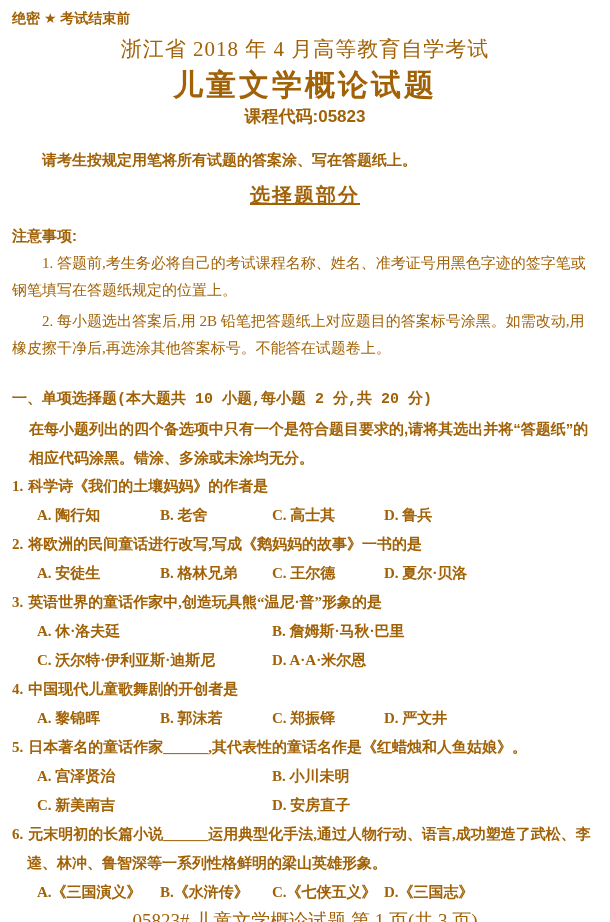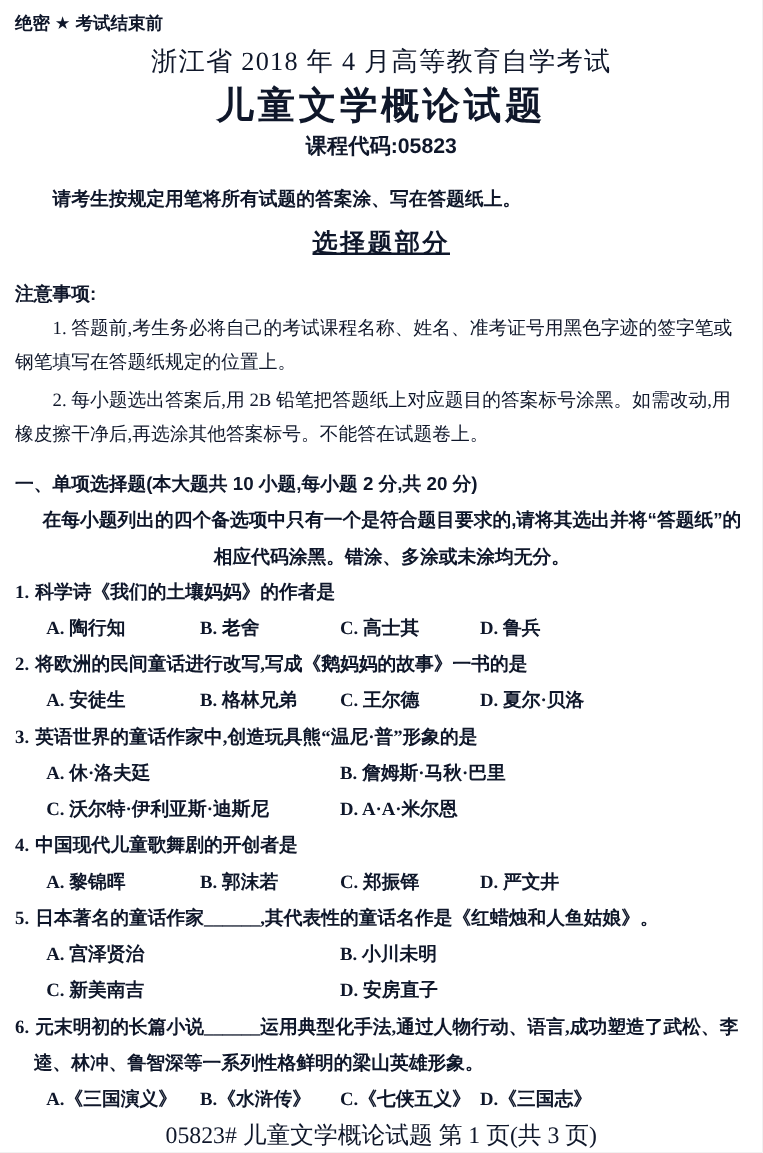--- a/index.html
+++ b/index.html
@@ -1,31 +1,31 @@
 <!DOCTYPE html>
 <html><head>
 <meta charset="utf-8">
 <style>
   html,body{margin:0;padding:0;background:#e8e8e8;}
   .page{
-    width:610px;height:922px;margin:0 auto;background:#ffffff;color:#0f172a;
+    width:610px;height:922px;margin:0 auto;background:#ffffff;color:#a16207;
     box-sizing:border-box;padding:8px 12px 6px 12px;overflow:hidden;
     font-family:"Liberation Serif","DejaVu Serif",serif;
     font-size:15px;
   }
   .classification{font-family:"Liberation Sans","DejaVu Sans",sans-serif;font-weight:bold;font-size:14px;line-height:20px;}
   .exam-session{font-size:21px;line-height:26px;text-align:center;margin-top:8px;letter-spacing:1px;}
   .paper-title{font-family:Liberation Serif, serif;font-weight:bold;font-size:30px;line-height:38px;text-align:center;margin:4px 0 0 0;letter-spacing:3px;}
   .course-code{font-family:"Liberation Sans","DejaVu Sans",sans-serif;font-weight:bold;font-size:17px;line-height:22px;text-align:center;margin-top:2px;}
   .notice{font-family:"Liberation Sans","DejaVu Sans",sans-serif;font-weight:bold;font-size:15px;line-height:20px;margin:22px 0 0 0;text-indent:2em;}
   .section-title{font-family:"Liberation Sans","DejaVu Sans",sans-serif;font-weight:bold;font-size:20px;line-height:26px;text-align:center;margin:12px 0 0 0;letter-spacing:2px;text-decoration:underline;}
   .notes-heading{font-family:"Liberation Sans","DejaVu Sans",sans-serif;font-weight:bold;font-size:15px;line-height:20px;margin-top:18px;}
   .note-item{margin:4px 0 0 0;line-height:27px;text-indent:2em;}
-  .part-heading{font-family:Liberation Sans, sans-serif;font-weight:bold;font-size:15px;line-height:20px;margin-top:16px;}
-  .part-instruction{font-family:"Liberation Sans","DejaVu Sans",sans-serif;font-weight:bold;font-size:15px;line-height:29px;padding-left:17px;margin-top:4px;text-align:center;}
+  .part-heading{font-family:Liberation Mono, monospace;font-weight:bold;font-size:15px;line-height:20px;margin-top:28px;}
+  .part-instruction{font-family:"Liberation Sans","DejaVu Sans",sans-serif;font-weight:bold;font-size:15px;line-height:29px;padding-left:17px;margin-top:4px;}
   .question{margin:0;font-weight:bold;}
   .stem{line-height:29px;padding-left:15px;text-indent:-15px;}
   .qnum{margin-right:5px;}
   .opts{display:grid;margin-left:25px;}
   .opts span{line-height:29px;display:block;white-space:nowrap;}
   .cols4{grid-template-columns:123px 112px 112px 1fr;}
   .cols2{grid-template-columns:235px 1fr;}
   .page-footer{text-align:center;font-size:19px;line-height:20px;margin-top:4px;}
 </style>
 </head>

